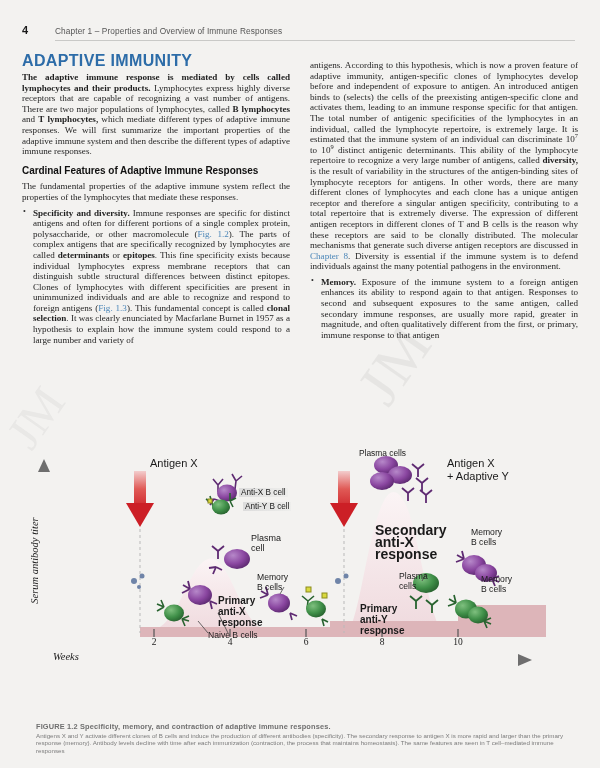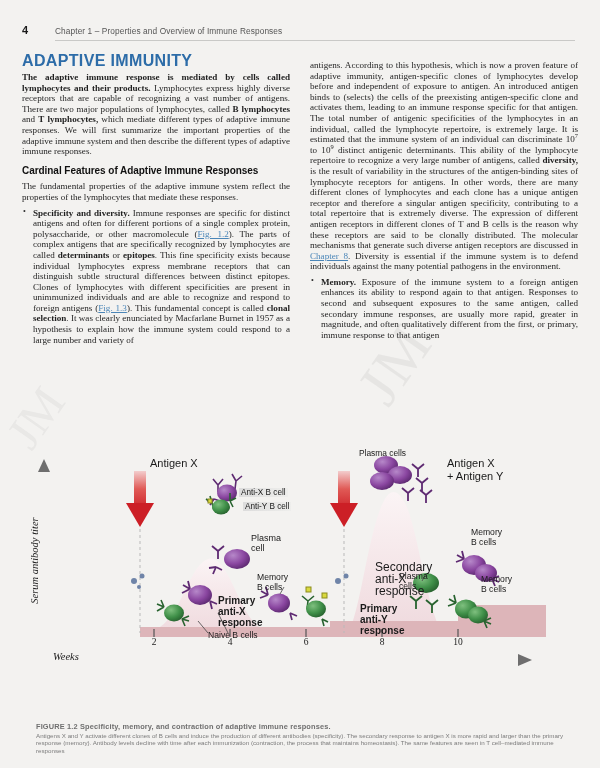--- a/index.html
+++ b/index.html
@@ -52,21 +52,21 @@
     font-size:9.1px; line-height:10.6px;
     text-align:justify; text-justify:inter-word;
     hyphens:manual;
     color:#1f1f1f;
   }
   .col-left { left:22px; height:385px; }
   .col-right { left:310px; top:60px; height:400px; }
   .col p { margin:0 0 0 0; text-indent:0; }
   .lead { font-weight:bold; }
   b, .bold { font-weight:bold; }
-  .figref { color:#4b86b8;text-decoration:underline; }
+  .figref { color:#4b86b8; }
   .bullet-item {
     position:relative; padding-left:11px; margin-top:5px;
   }
   .bullet-item::before {
     content:"\2022"; position:absolute; left:1px; top:-0.5px; font-size:8px; color:#333;
   }
   .it { }
   sup { font-size:6.4px; vertical-align:super; line-height:0; }
 
   
@@ -81,21 +81,21 @@
     font-family:"Liberation Sans", sans-serif;
     color:#1a1a1a;
   }
   .lbl-antigen-x   { left:128px; top:2px;  font-size:11px; }
   .lbl-antigen-xy  { left:425px; top:2px;  font-size:11px; line-height:12.5px; }
   .lbl-antix-bcell { left:217px; top:33px; font-size:8.2px; background:linear-gradient(to right,#dcdcdc,#eeeeec); padding:0 2px;}
   .lbl-antiy-bcell { left:221px; top:47px; font-size:8.2px; background:linear-gradient(to right,#dcdcdc,#eeeeec); padding:0 2px;}
   .lbl-plasma-1    { left:229px; top:78px; font-size:9px; line-height:10px; }
   .lbl-plasma-top  { left:337px; top:-7px; font-size:8.4px; }
   .lbl-memory-1    { left:235px; top:118px;font-size:8.6px; line-height:9.6px; }
-  .lbl-secondary   { left:353px; top:69px; font-size:12px; font-weight:normal; line-height:12px;margin-top:37px; }
+  .lbl-secondary   { left:353px; top:69px; font-size:14px; font-weight:bold; line-height:12px; }
   .lbl-memory-2    { left:449px; top:73px; font-size:8.6px; line-height:9.6px; }
   .lbl-plasma-2    { left:377px; top:117px;font-size:8.6px; line-height:9.6px; }
   .lbl-memory-3    { left:459px; top:120px;font-size:8.6px; line-height:9.6px; }
   .lbl-primary-x   { left:196px; top:140px;font-size:10px; font-weight:bold; line-height:11px; }
   .lbl-primary-y   { left:338px; top:148px;font-size:10px; font-weight:bold; line-height:11px; }
   .lbl-naive       { left:186px; top:175px;font-size:8.6px; }
   .lbl-weeks       { left:31px;  top:196px;font-size:10.5px; font-style:italic; font-family:"Liberation Serif",serif;}
   .lbl-yaxis {
     position:absolute; left:-63px; top:100px; width:150px;
     transform:rotate(-90deg);
@@ -345,21 +345,21 @@
           <path d="M186,178 L176,166"></path>
           <path d="M206,178 L196,158"></path>
           <path d="M262,132 L258,139"></path>
           <path d="M400,126 L404,119"></path>
         </g>
       </svg>
 
       <div class="fig-label lbl-antigen-x">Antigen X</div>
       <div class="fig-label lbl-antigen-xy">
         <div>Antigen X</div>
-        <div>+ Antigen Y</div>
+        <div>+ Adaptive Y</div>
       </div>
       <div class="fig-label lbl-antix-bcell">Anti-X B cell</div>
       <div class="fig-label lbl-antiy-bcell">Anti-Y B cell</div>
       <div class="fig-label lbl-plasma-top">Plasma cells</div>
       <div class="fig-label lbl-plasma-1">
         <div>Plasma</div>
         <div>cell</div>
       </div>
       <div class="fig-label lbl-memory-1">
         <div>Memory</div>

